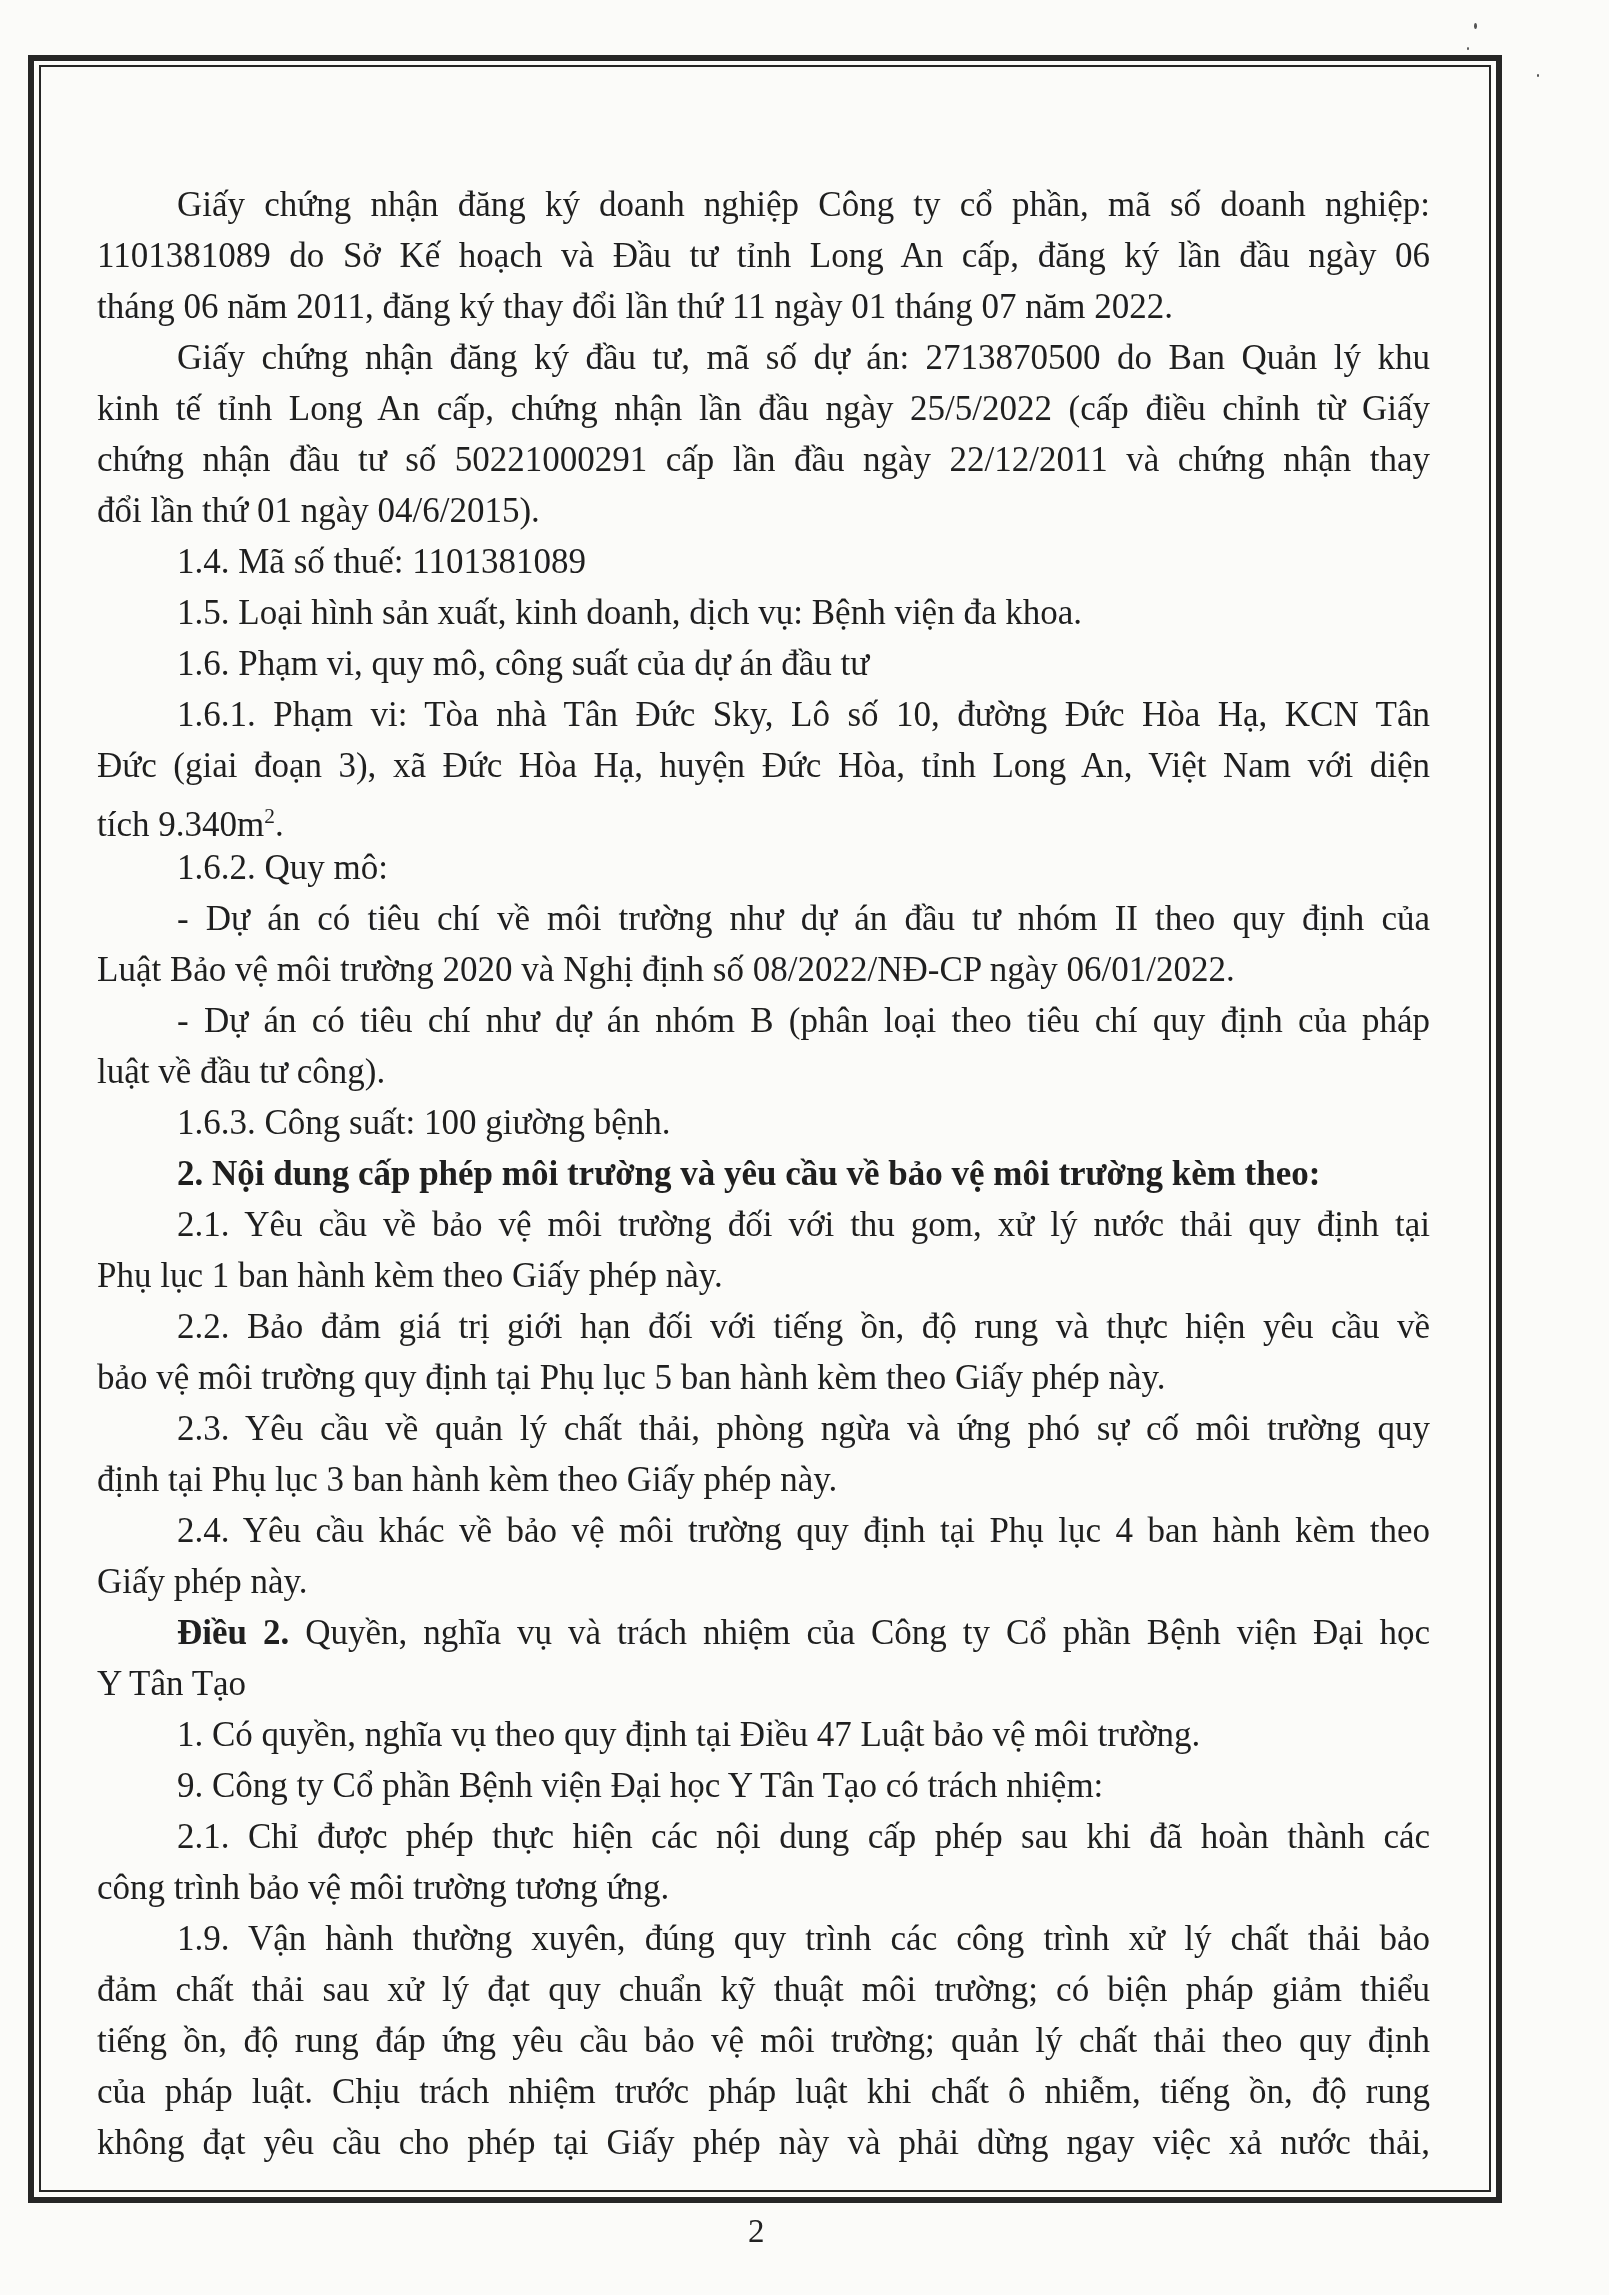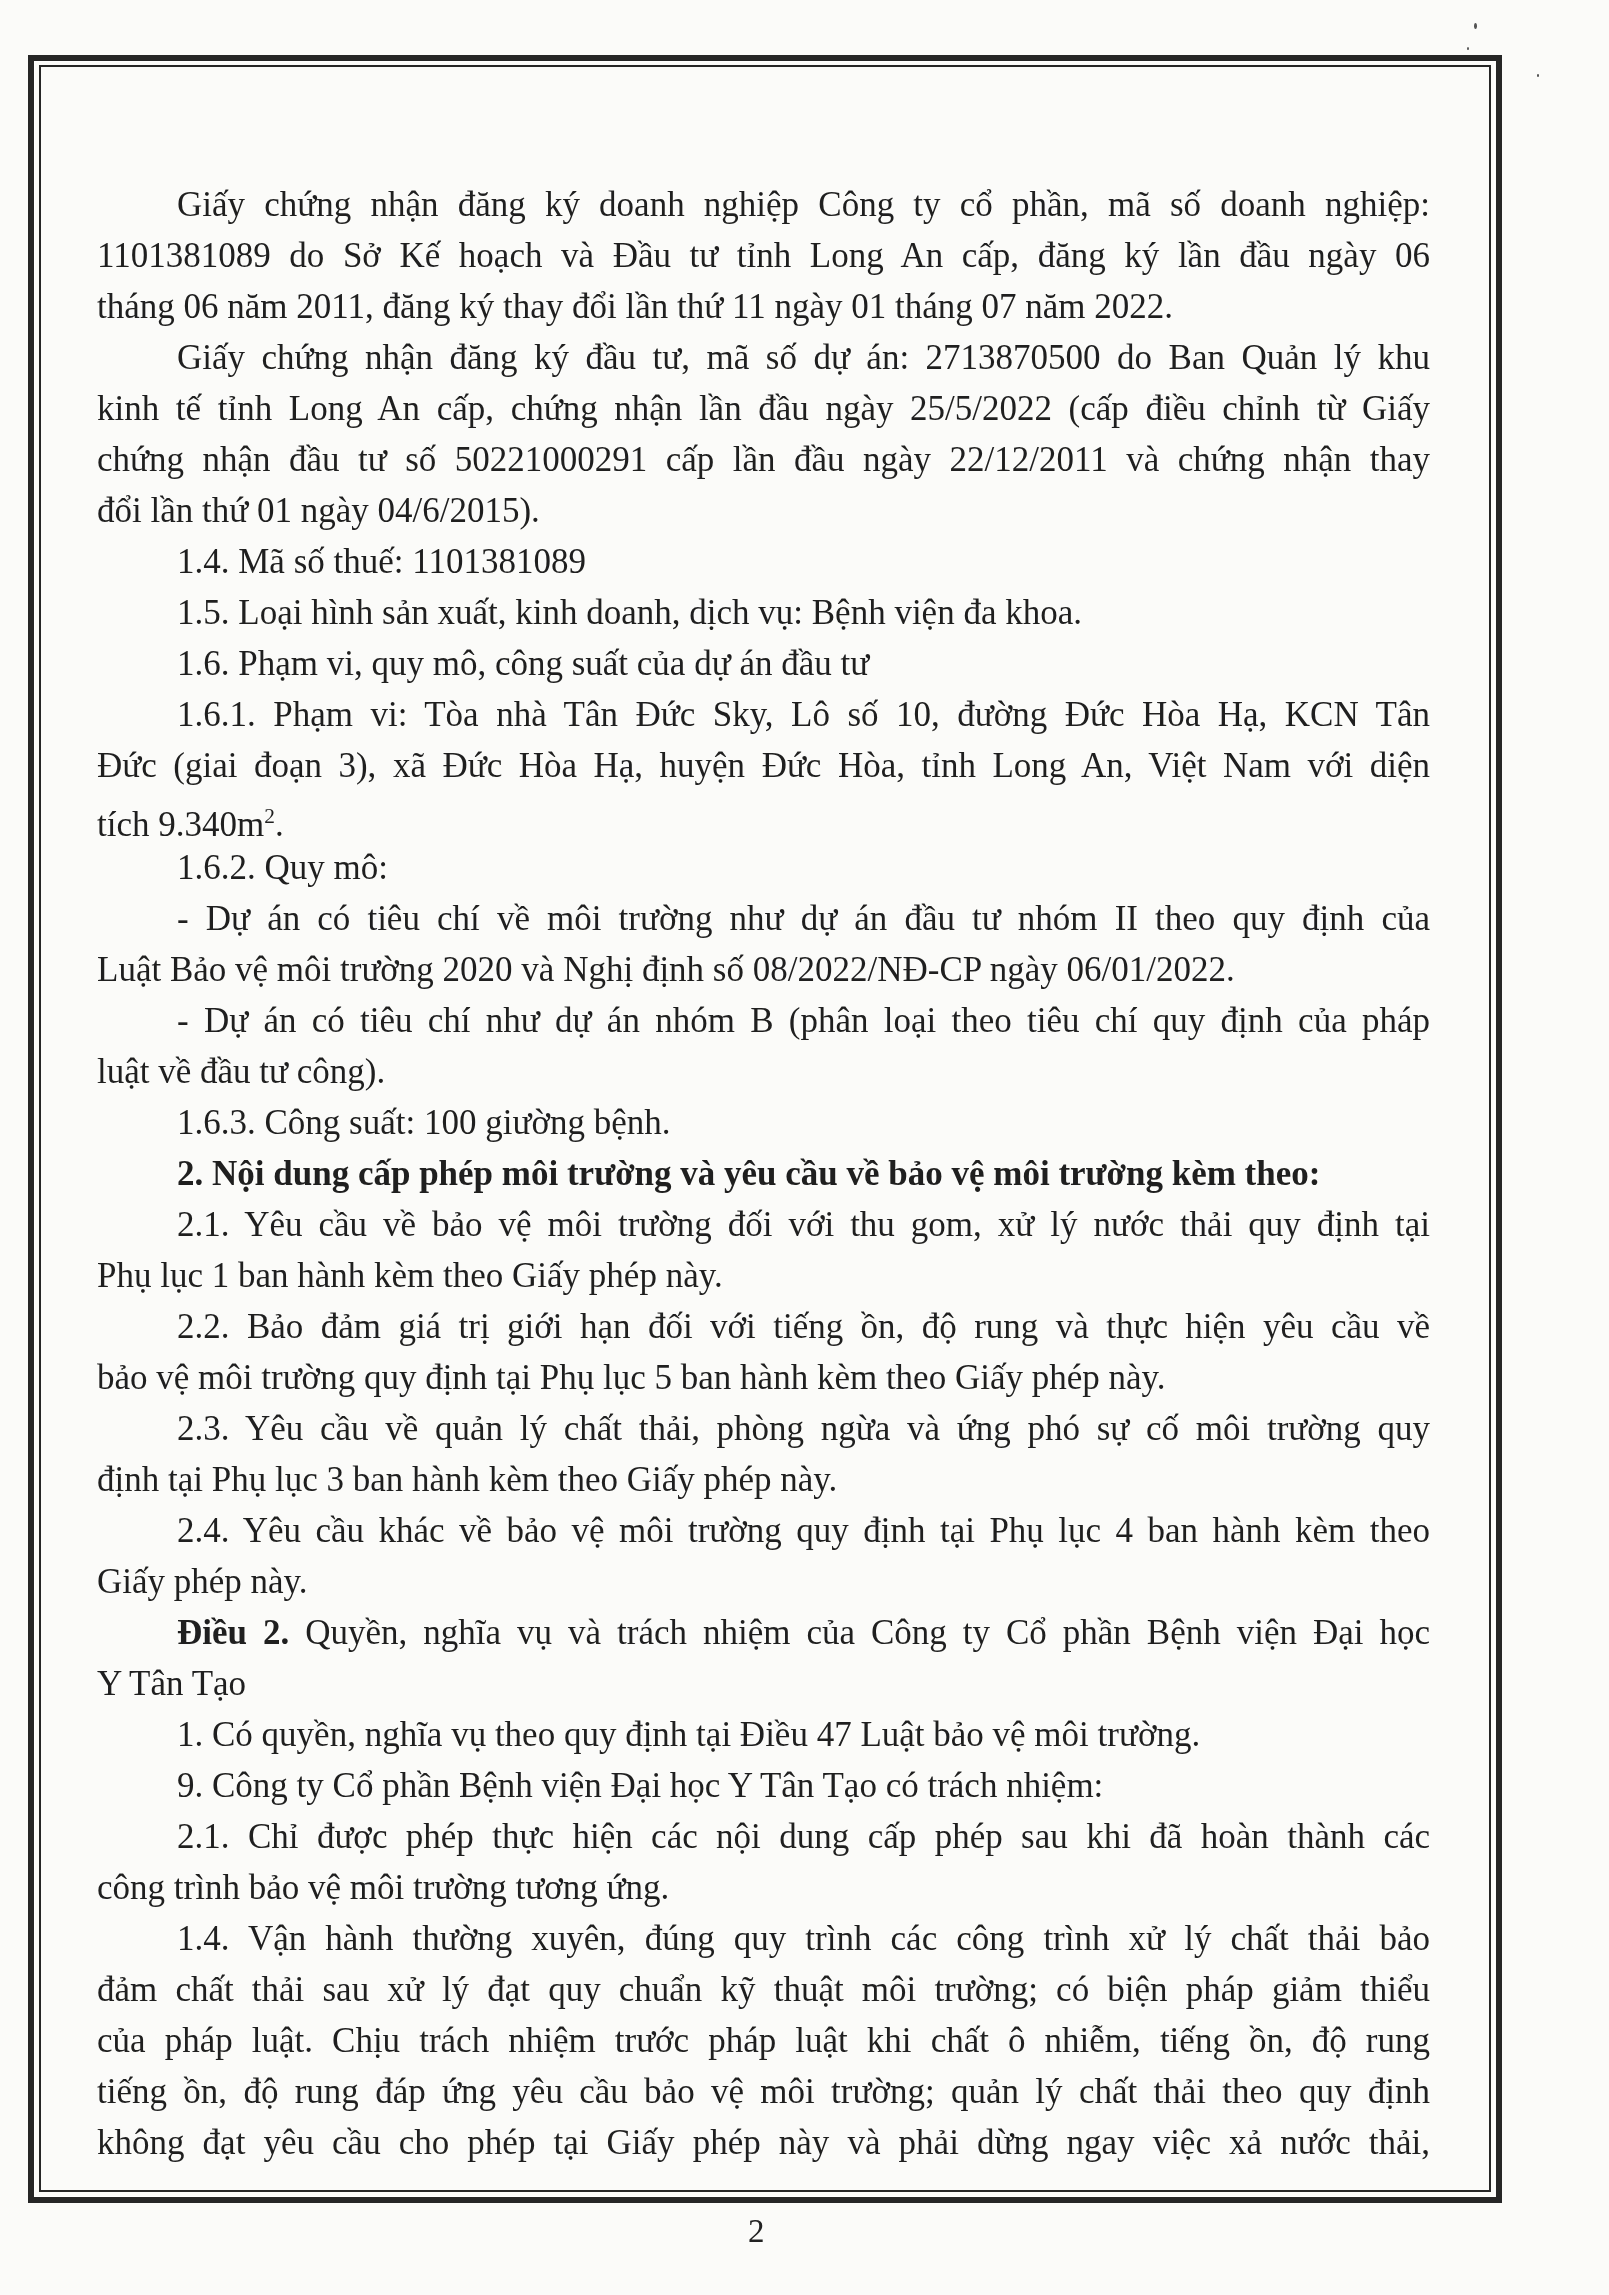--- a/index.html
+++ b/index.html
@@ -133,24 +133,24 @@
       <span class="line indent last">1. Có quyền, nghĩa vụ theo quy định tại Điều 47 Luật bảo vệ môi trường.</span>
     </div>
     <div>
       <span class="line indent last">9. Công ty Cổ phần Bệnh viện Đại học Y Tân Tạo có trách nhiệm:</span>
     </div>
     <div>
       <span class="line indent">2.1. Chỉ được phép thực hiện các nội dung cấp phép sau khi đã hoàn thành các</span>
       <span class="line last">công trình bảo vệ môi trường tương ứng.</span>
     </div>
     <div>
-      <span class="line indent">1.4. Vận hành thường xuyên, đúng quy trình các công trình xử lý chất thải bảo</span>
+      <span class="line indent">1.9. Vận hành thường xuyên, đúng quy trình các công trình xử lý chất thải bảo</span>
       <span class="line">đảm chất thải sau xử lý đạt quy chuẩn kỹ thuật môi trường; có biện pháp giảm thiểu</span>
+      <span class="line">tiếng ồn, độ rung đáp ứng yêu cầu bảo vệ môi trường; quản lý chất thải theo quy định</span>
       <span class="line">của pháp luật. Chịu trách nhiệm trước pháp luật khi chất ô nhiễm, tiếng ồn, độ rung</span>
-      <span class="line">tiếng ồn, độ rung đáp ứng yêu cầu bảo vệ môi trường; quản lý chất thải theo quy định</span>
       <span class="line last-justify">không đạt yêu cầu cho phép tại Giấy phép này và phải dừng ngay việc xả nước thải,</span>
     </div>
   </div>
 
 <div class="page-number">2</div>
 
 <span class="speck" style="left:1474px;top:23.4px;width:2.7px;height:5.3px;"></span>
 <span class="speck" style="left:1467px;top:47px;width:2px;height:3.3px;"></span>
 <span class="speck" style="left:1537px;top:74px;width:2px;height:2.7px;"></span>
 

